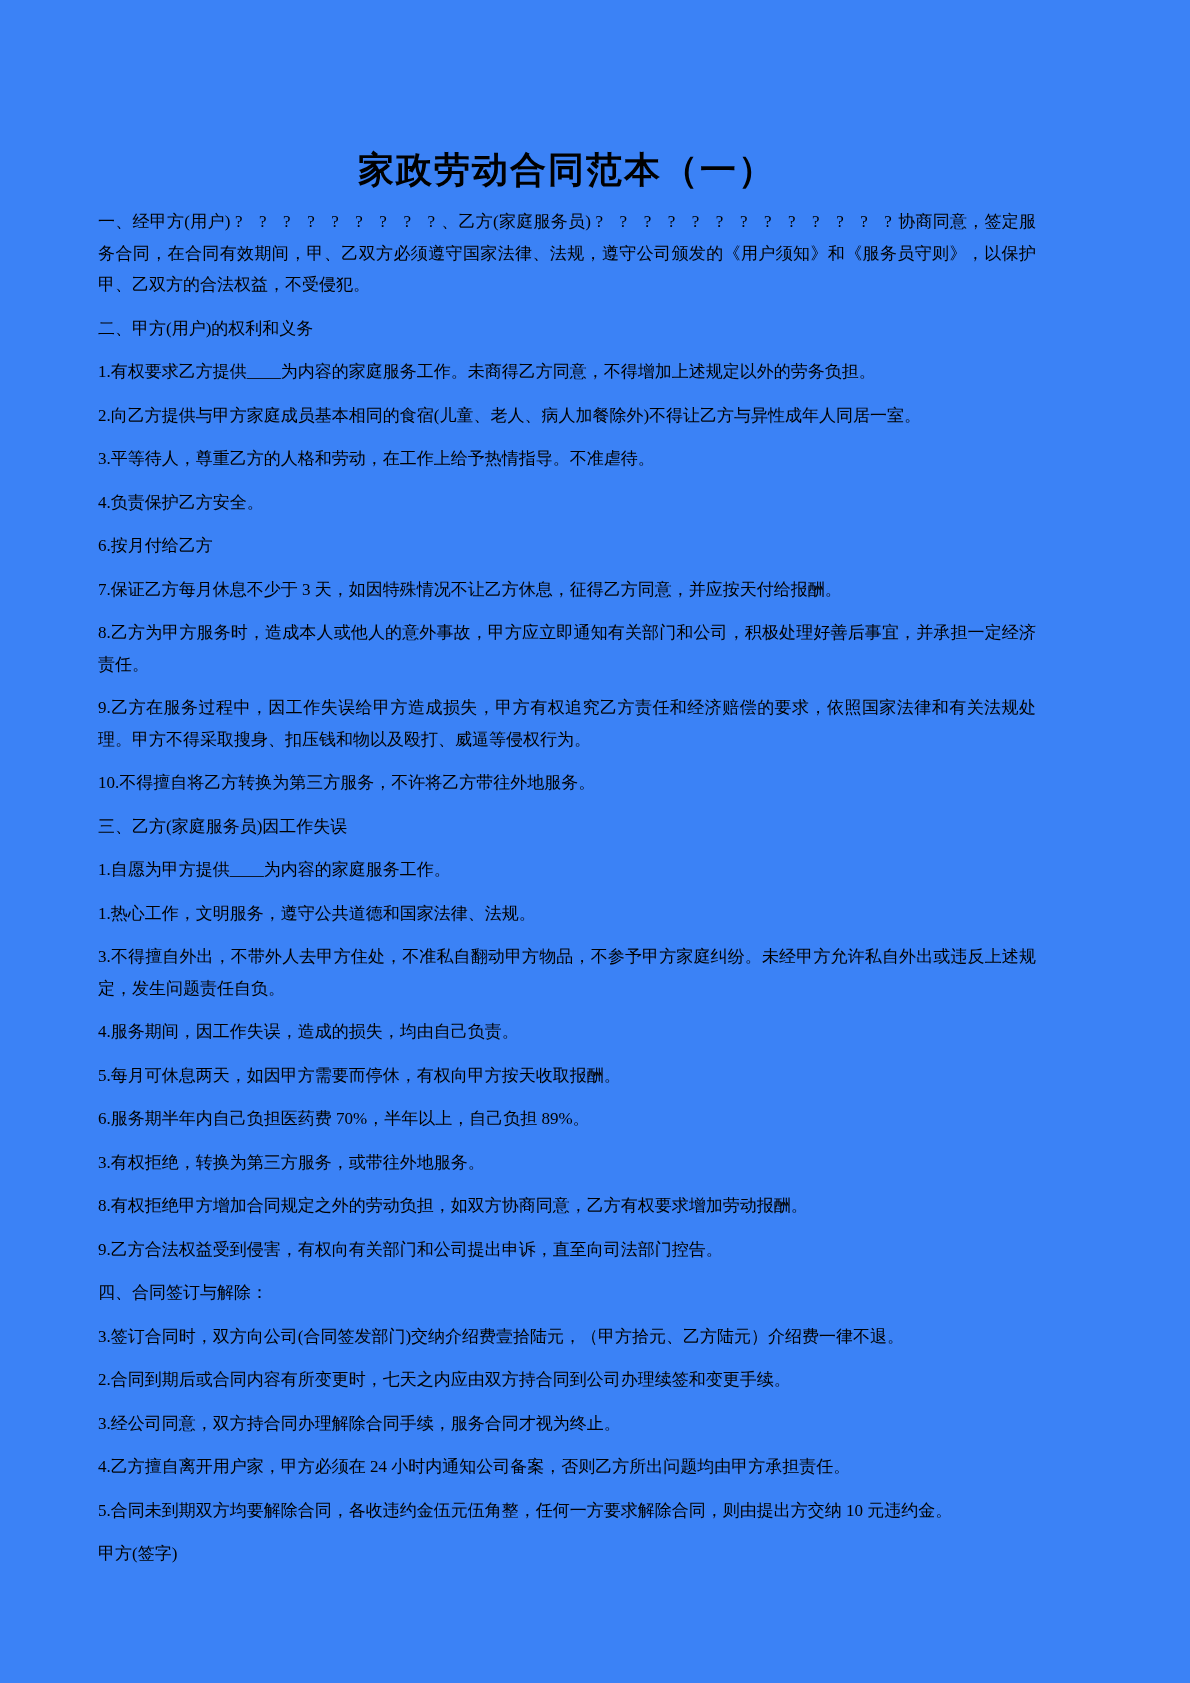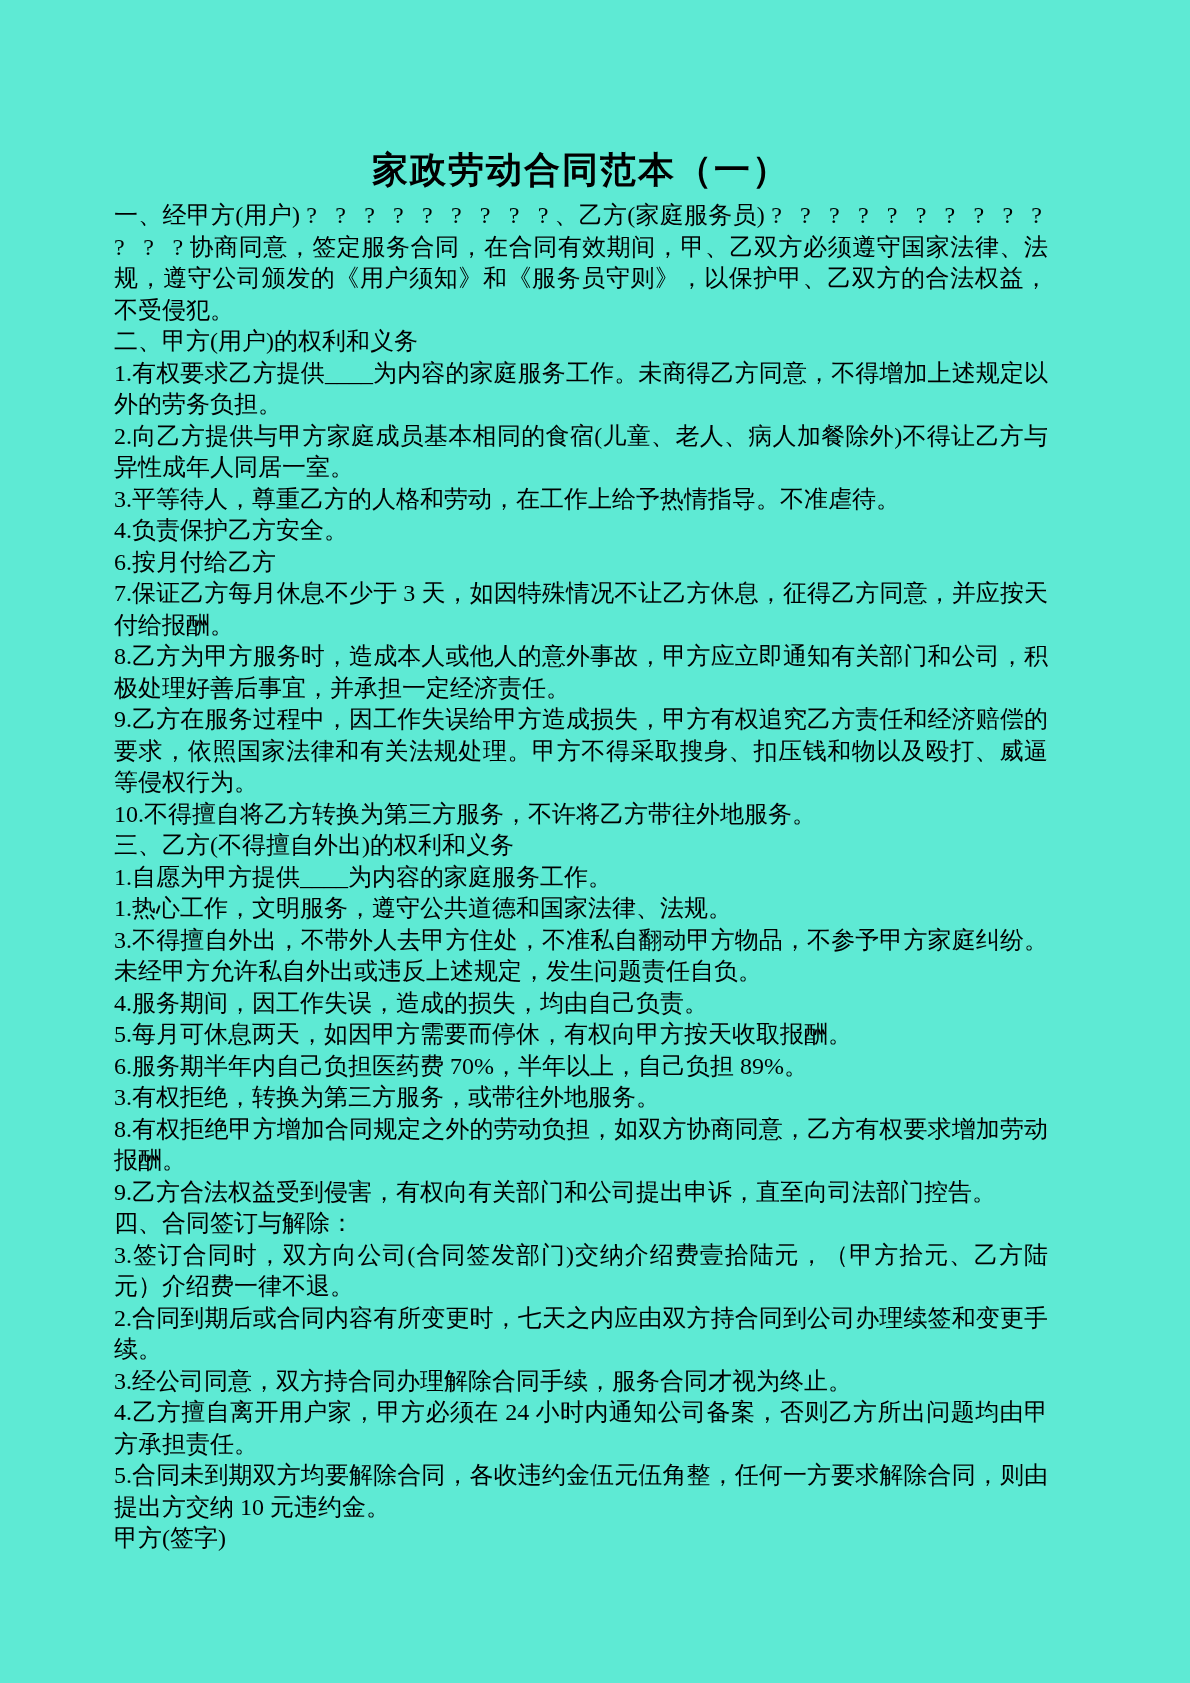--- a/index.html
+++ b/index.html
@@ -11,36 +11,36 @@
     width: 1190px;
     height: 1683px;
     font-family: "Liberation Serif", serif;
     color: #000000;
     overflow: hidden;
   }
   .page {
     box-sizing: border-box;
     width: 1190px;
     height: 1683px;
-    padding: 146px 142px 0 114px;
-    background: #5eead4;
+    padding: 146px 142px 0 86px;
+    background: #3b82f6;
   }
   .doc-title {
     font-size: 36px;
     font-weight: bold;
     text-align: center;
     letter-spacing: 2px;
     line-height: 48px;
     margin: 0 0 6px 0;
   }
   .para {
-    font-size: 24px;
+    font-size: 17px;
     line-height: 31.5px;
     text-align: justify;
-    margin: 0;
+    margin: 12px;
     word-break: break-all;
   }
   .qm {
     letter-spacing: 6px;
   }
 </style>
 </head>
 <body>
 
 <div class="page">
@@ -53,21 +53,21 @@
   <p class="para">1.有权要求乙方提供____为内容的家庭服务工作。未商得乙方同意，不得增加上述规定以外的劳务负担。</p>
   <p class="para">2.向乙方提供与甲方家庭成员基本相同的食宿(儿童、老人、病人加餐除外)不得让乙方与异性成年人同居一室。</p>
   <p class="para">3.平等待人，尊重乙方的人格和劳动，在工作上给予热情指导。不准虐待。</p>
   <p class="para">4.负责保护乙方安全。</p>
   <p class="para">6.按月付给乙方</p>
   <p class="para">7.保证乙方每月休息不少于 3 天，如因特殊情况不让乙方休息，征得乙方同意，并应按天付给报酬。</p>
   <p class="para">8.乙方为甲方服务时，造成本人或他人的意外事故，甲方应立即通知有关部门和公司，积极处理好善后事宜，并承担一定经济责任。</p>
   <p class="para">9.乙方在服务过程中，因工作失误给甲方造成损失，甲方有权追究乙方责任和经济赔偿的要求，依照国家法律和有关法规处理。甲方不得采取搜身、扣压钱和物以及殴打、威逼等侵权行为。</p>
   <p class="para">10.不得擅自将乙方转换为第三方服务，不许将乙方带往外地服务。</p>
 
-  <p class="para">三、乙方(不得擅自外出)的权利和义务</p>
+  <p class="para">三、乙方(家庭服务员)因工作失误</p>
   <p class="para">1.自愿为甲方提供____为内容的家庭服务工作。</p>
   <p class="para">1.热心工作，文明服务，遵守公共道德和国家法律、法规。</p>
   <p class="para">3.不得擅自外出，不带外人去甲方住处，不准私自翻动甲方物品，不参予甲方家庭纠纷。未经甲方允许私自外出或违反上述规定，发生问题责任自负。</p>
   <p class="para">4.服务期间，因工作失误，造成的损失，均由自己负责。</p>
   <p class="para">5.每月可休息两天，如因甲方需要而停休，有权向甲方按天收取报酬。</p>
   <p class="para">6.服务期半年内自己负担医药费 70%，半年以上，自己负担 89%。</p>
   <p class="para">3.有权拒绝，转换为第三方服务，或带往外地服务。</p>
   <p class="para">8.有权拒绝甲方增加合同规定之外的劳动负担，如双方协商同意，乙方有权要求增加劳动报酬。</p>
   <p class="para">9.乙方合法权益受到侵害，有权向有关部门和公司提出申诉，直至向司法部门控告。</p>
 

